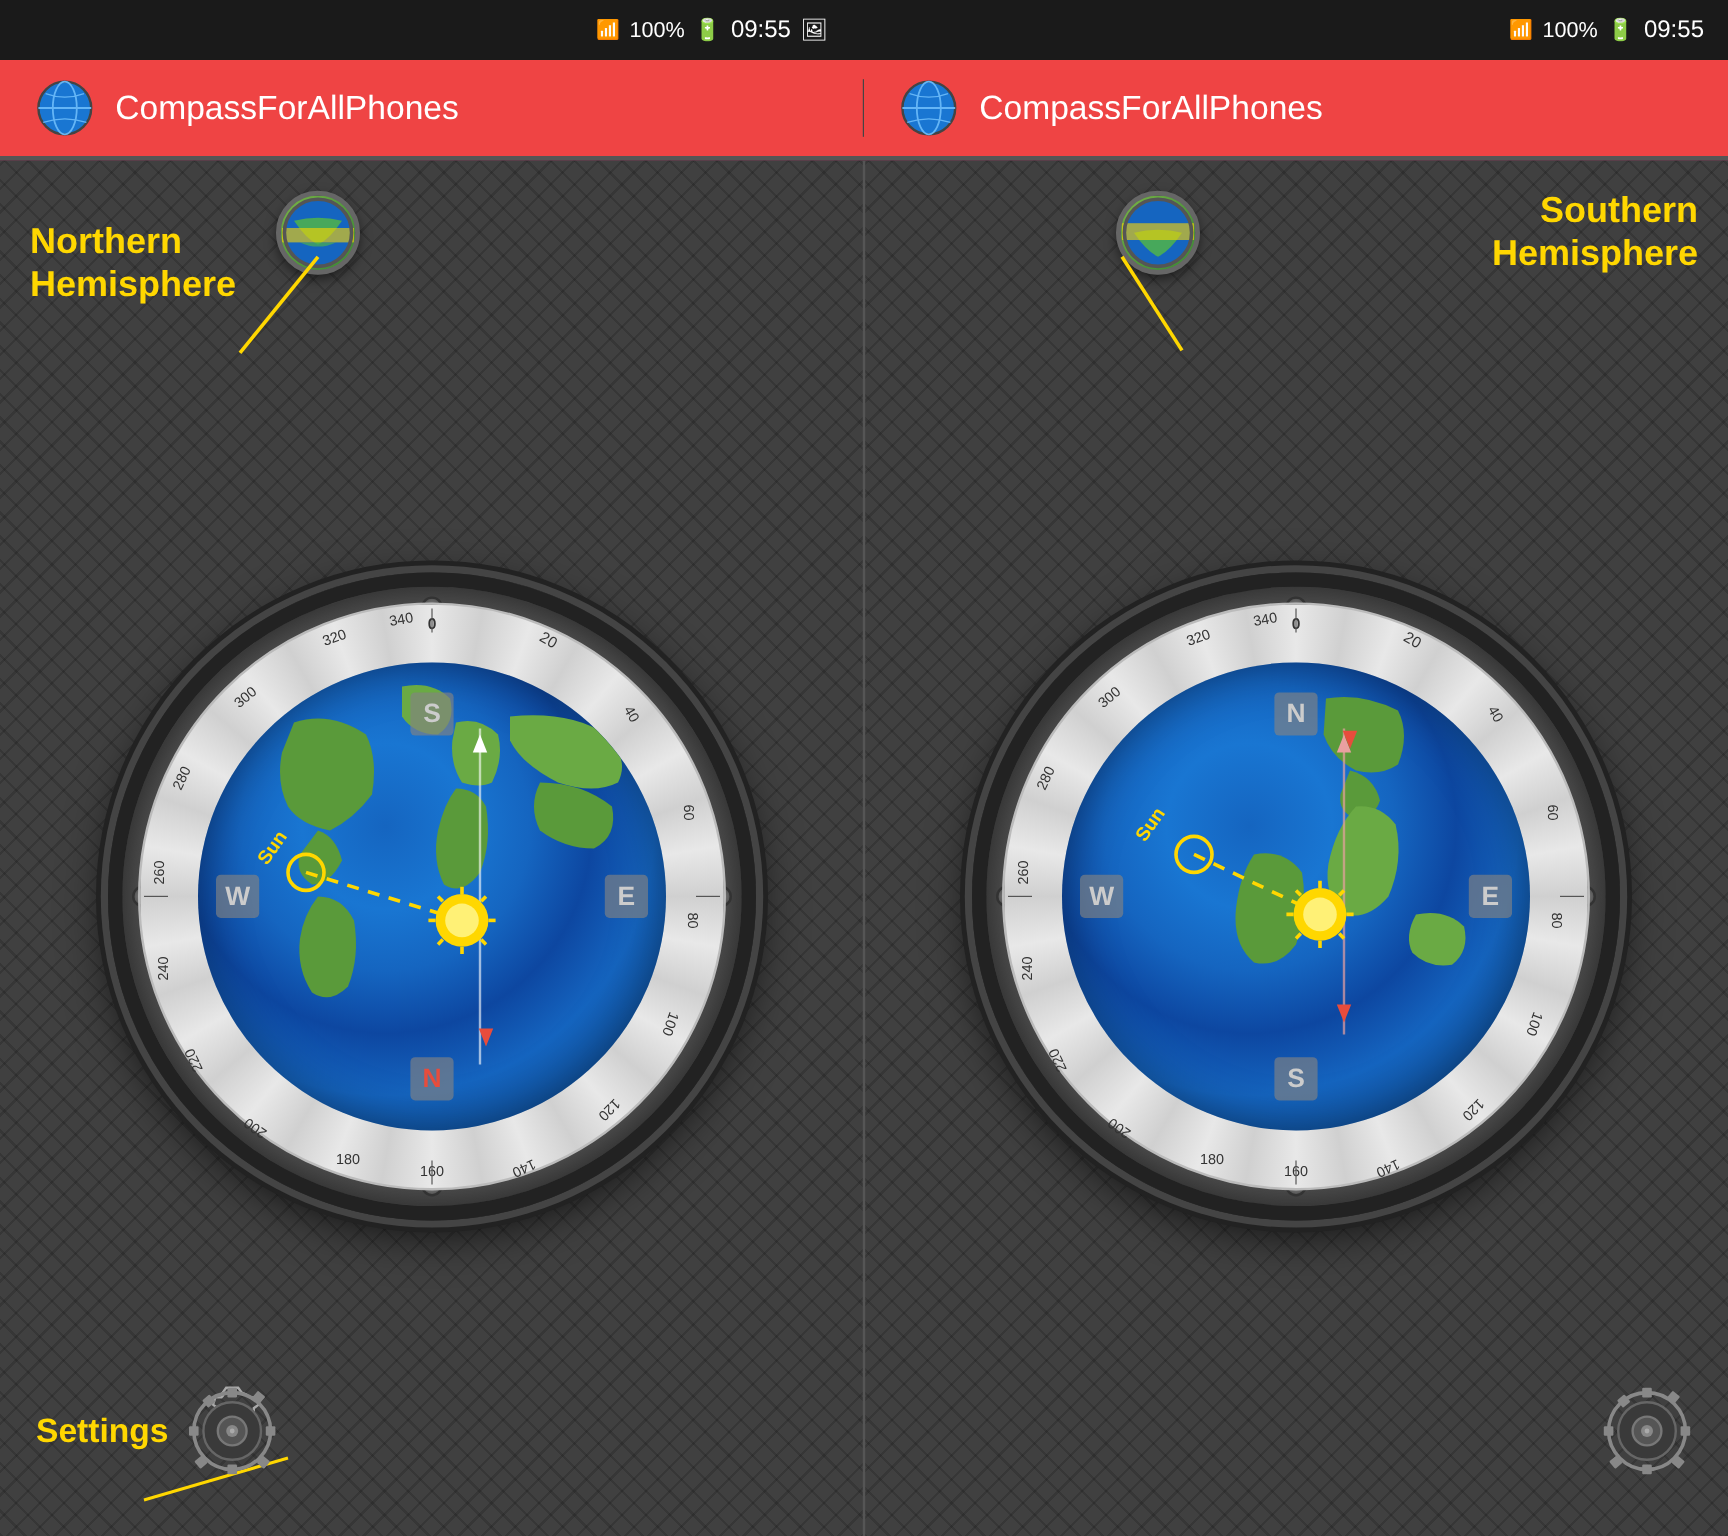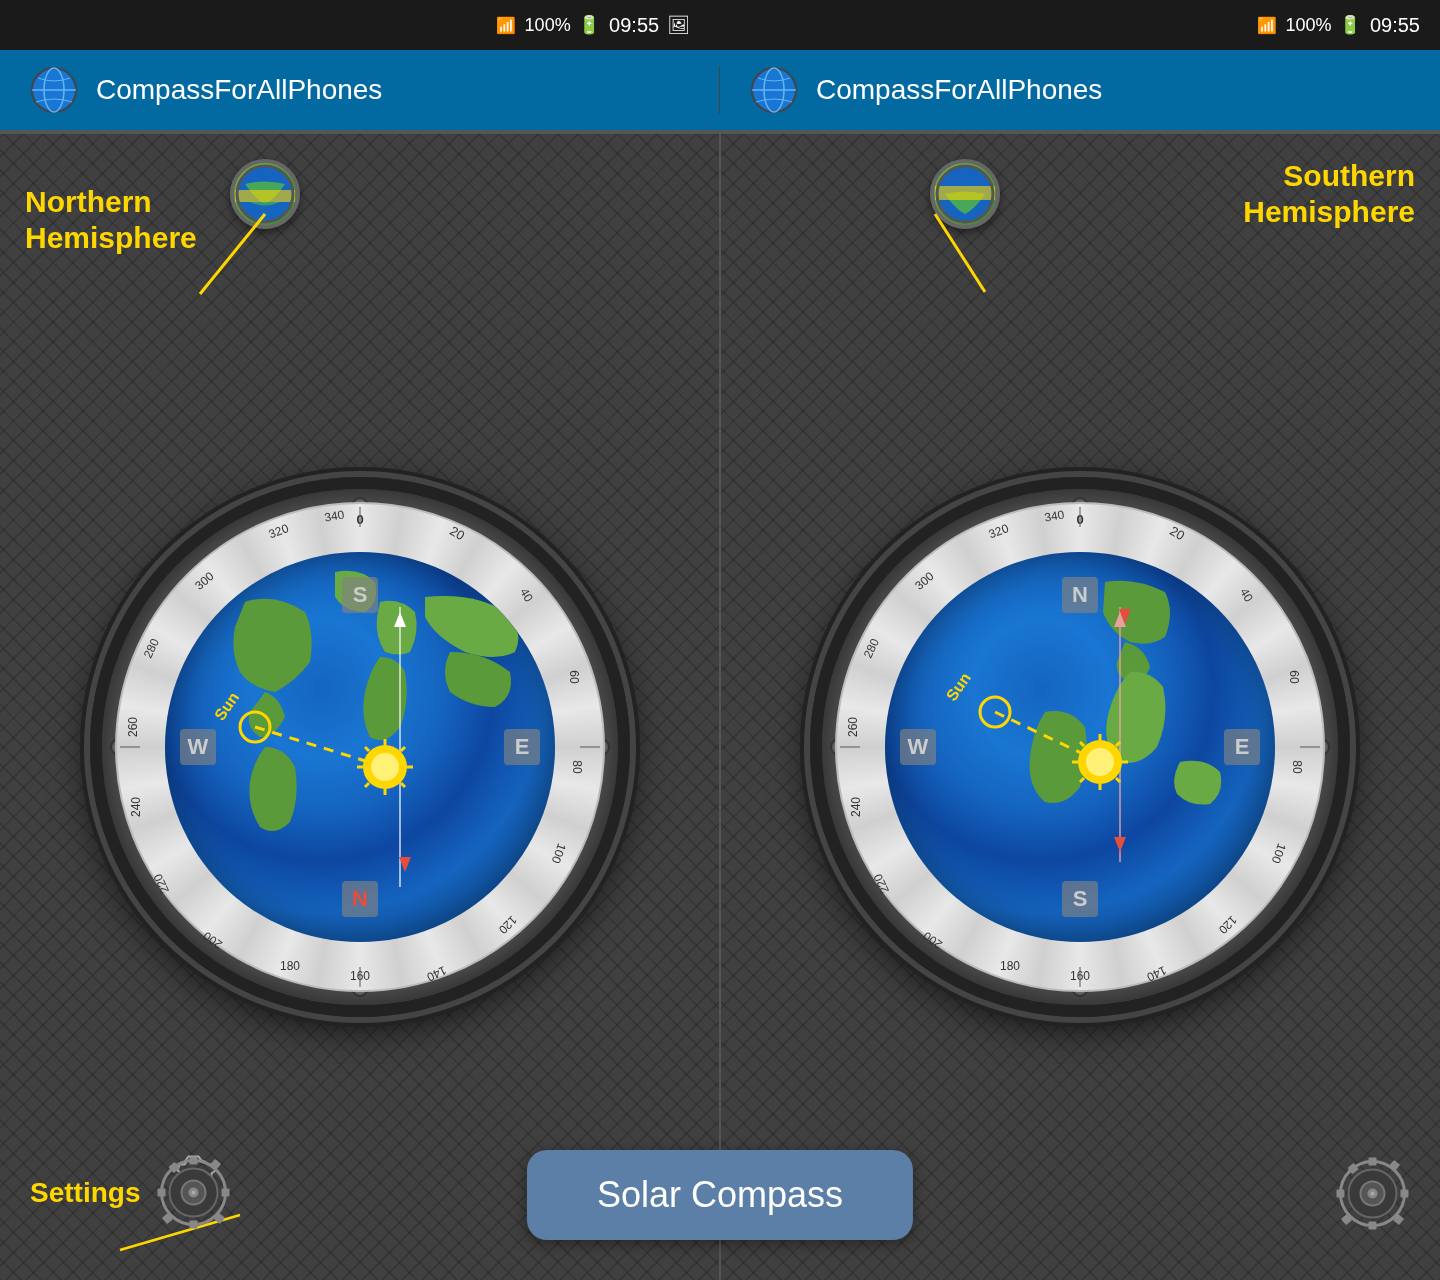--- a/index.html
+++ b/index.html
@@ -33,21 +33,21 @@
       justify-content: flex-end;
       padding-right: 30px;
     }
     .status-bar-half:last-child {
       justify-content: flex-end;
     }
 
     
     .app-bar {
       display: flex;
-      background: #0369a1;
+      background: #ef4444;
       height: 80px;
       align-items: center;
     }
     .app-bar-half {
       display: flex;
       align-items: center;
       width: 50%;
       padding: 0 30px;
       gap: 18px;
     }
@@ -534,17 +534,14 @@
           <rect x="22" y="22" width="8" height="8" fill="#888" rx="1" transform="rotate(40,26,26)"></rect>
           <rect x="-30" y="22" width="8" height="8" fill="#888" rx="1" transform="rotate(-40,-26,26)"></rect>
           <circle r="12" fill="#555" stroke="#777" stroke-width="2"></circle>
           <circle r="5" fill="#888"></circle>
           <circle r="2" fill="#aaa"></circle>
         </g>
       </svg>
     </div>
   </div>
 
-  <div class="solar-compass-btn">
-    <span>Solar Compass</span>
-  </div>
 
 </div>
 
 </body></html>

